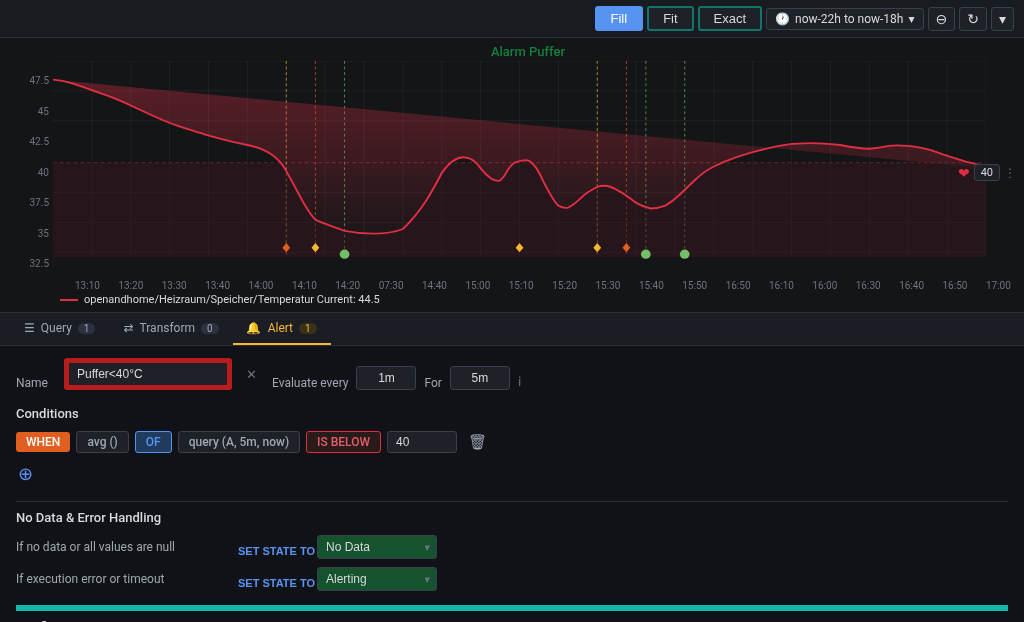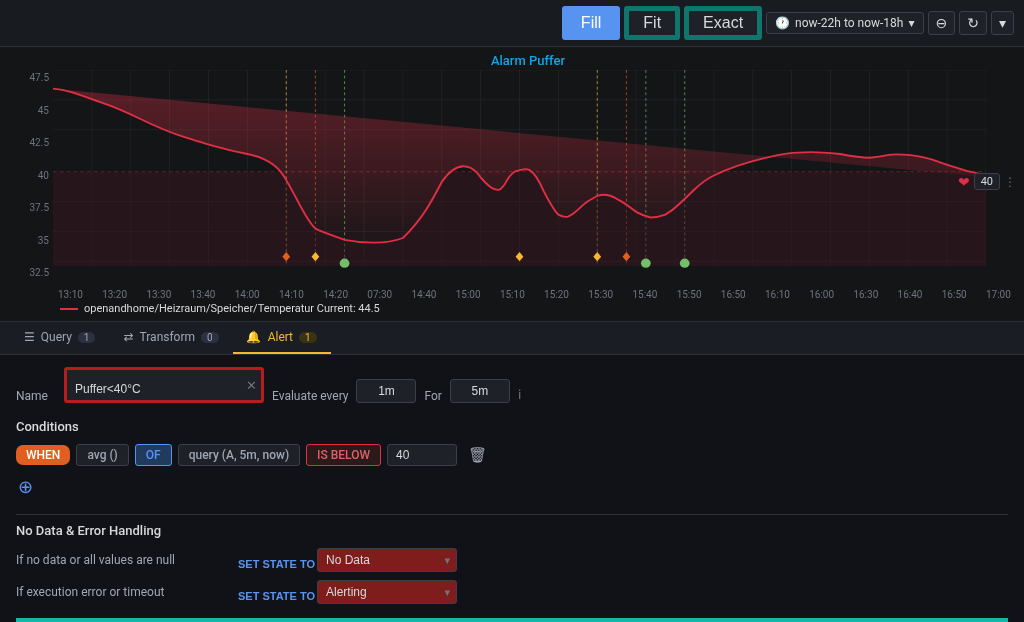--- a/index.html
+++ b/index.html
@@ -18,26 +18,26 @@
       display: flex;
       justify-content: flex-end;
       align-items: center;
       padding: 6px 10px;
       background: #181b1f;
       border-bottom: 1px solid #2c2f36;
       gap: 4px;
     }
     .toolbar-btn {
       background: #1e2128;
-      border: 5px solid #0f766e;
+      border: 2px solid #0f766e;
       color: #d8d9da;
       padding: 3px 14px;
       border-radius: 3px;
       cursor: pointer;
-      font-size: 16px;
+      font-size: 13px;
     }
     .toolbar-btn.active {
       background: #5794f2;
       border-color: #5794f2;
       color: #fff;
     }
     .time-range-picker {
       display: flex;
       align-items: center;
       background: #1e2128;
@@ -63,21 +63,21 @@
     .chart-container {
       background: #131517;
       position: relative;
       height: 275px;
       border-bottom: 1px solid #2c2f36;
     }
     .chart-title {
       text-align: center;
       padding: 6px 0 2px;
       font-size: 13px;
-      color: #0ea5e9;
+      color: #15803d;
       font-weight: 500;
       margin-left: 32px;
     }
     .chart-svg {
       width: 100%;
       height: 100%;
     }
     .chart-legend {
       padding: 2px 60px;
       font-size: 11px;
@@ -143,25 +143,25 @@
       color: #9fa7b3;
       width: 40px;
       font-size: 12px;
     }
     .name-input-wrap {
       position: relative;
       flex: 0 0 200px;
     }
     .name-input {
       background: #1e2128;
-      border: 3px solid #b91c1c;
-      color: #d8d9da;
-      padding: 12px 24px 4px 8px;
-      border-radius: 3px;
-      width: 200px;
+      border: 5px solid #b91c1c;
+      color: #d8d9da;
+      padding: 4px 24px 4px 8px;
+      border-radius: 3px;
+      width: 168px;
       font-size: 12px;
       outline: none;
     }
     .input-icon {
       position: absolute;
       right: 7px;
       top: 50%;
       transform: translateY(-50%);
       color: #6e7380;
       font-size: 13px;
@@ -200,21 +200,20 @@
     }
     .pill {
       border-radius: 3px;
       padding: 3px 10px;
       font-size: 12px;
       font-weight: 500;
     }
     .pill-orange {
       background: #e05f20;
       color: #fff;
-      border-radius: 7px;
     }
     .pill-blue {
       background: #1f3b5e;
       color: #5794f2;
       border: 1px solid #5794f2;
     }
     .pill-gray {
       background: #1e2128;
       border: 1px solid #3a3f4b;
       color: #9fa7b3;
@@ -272,30 +271,30 @@
       color: #5794f2;
       font-size: 11px;
       font-weight: 600;
       background: none;
       border: none;
       cursor: pointer;
       padding: 0;
       margin-top: 8px;
     }
     .state-select {
-      background: #7f1d1d;
+      background: #14532d;
       border: 1px solid #3a3f4b;
       color: #d8d9da;
       padding: 4px 24px 4px 8px;
       border-radius: 3px;
       font-size: 12px;
       appearance: none;
       outline: none;
       cursor: pointer;
-      width: 140px;
+      width: 120px;
     }
     .select-wrap {
       position: relative;
     }
     .select-wrap::after {
       content: '▾';
       position: absolute;
       right: 7px;
       top: 50%;
       transform: translateY(-50%);
@@ -307,40 +306,40 @@
     
     .notifications-section {
       padding-top: 8px;
       border-top: 6px solid #14b8a6;
     }
 
     
     .y-axis {
       position: absolute;
       left: 0;
-      top: 0;
+      top: 12px;
       bottom: 20px;
       width: 45px;
       display: flex;
       flex-direction: column;
       justify-content: space-between;
       padding: 2px 0;
     }
     .y-label {
       font-size: 10px;
       color: #6e7380;
       text-align: right;
       padding-right: 4px;
     }
 
     
     .x-axis {
       position: absolute;
       bottom: 0;
-      left: 45px;
+      left: 62px;
       right: 0;
       display: flex;
       justify-content: space-between;
       padding: 0 5px;
     }
     .x-label {
       font-size: 10px;
       color: #6e7380;
     }
   </style>

